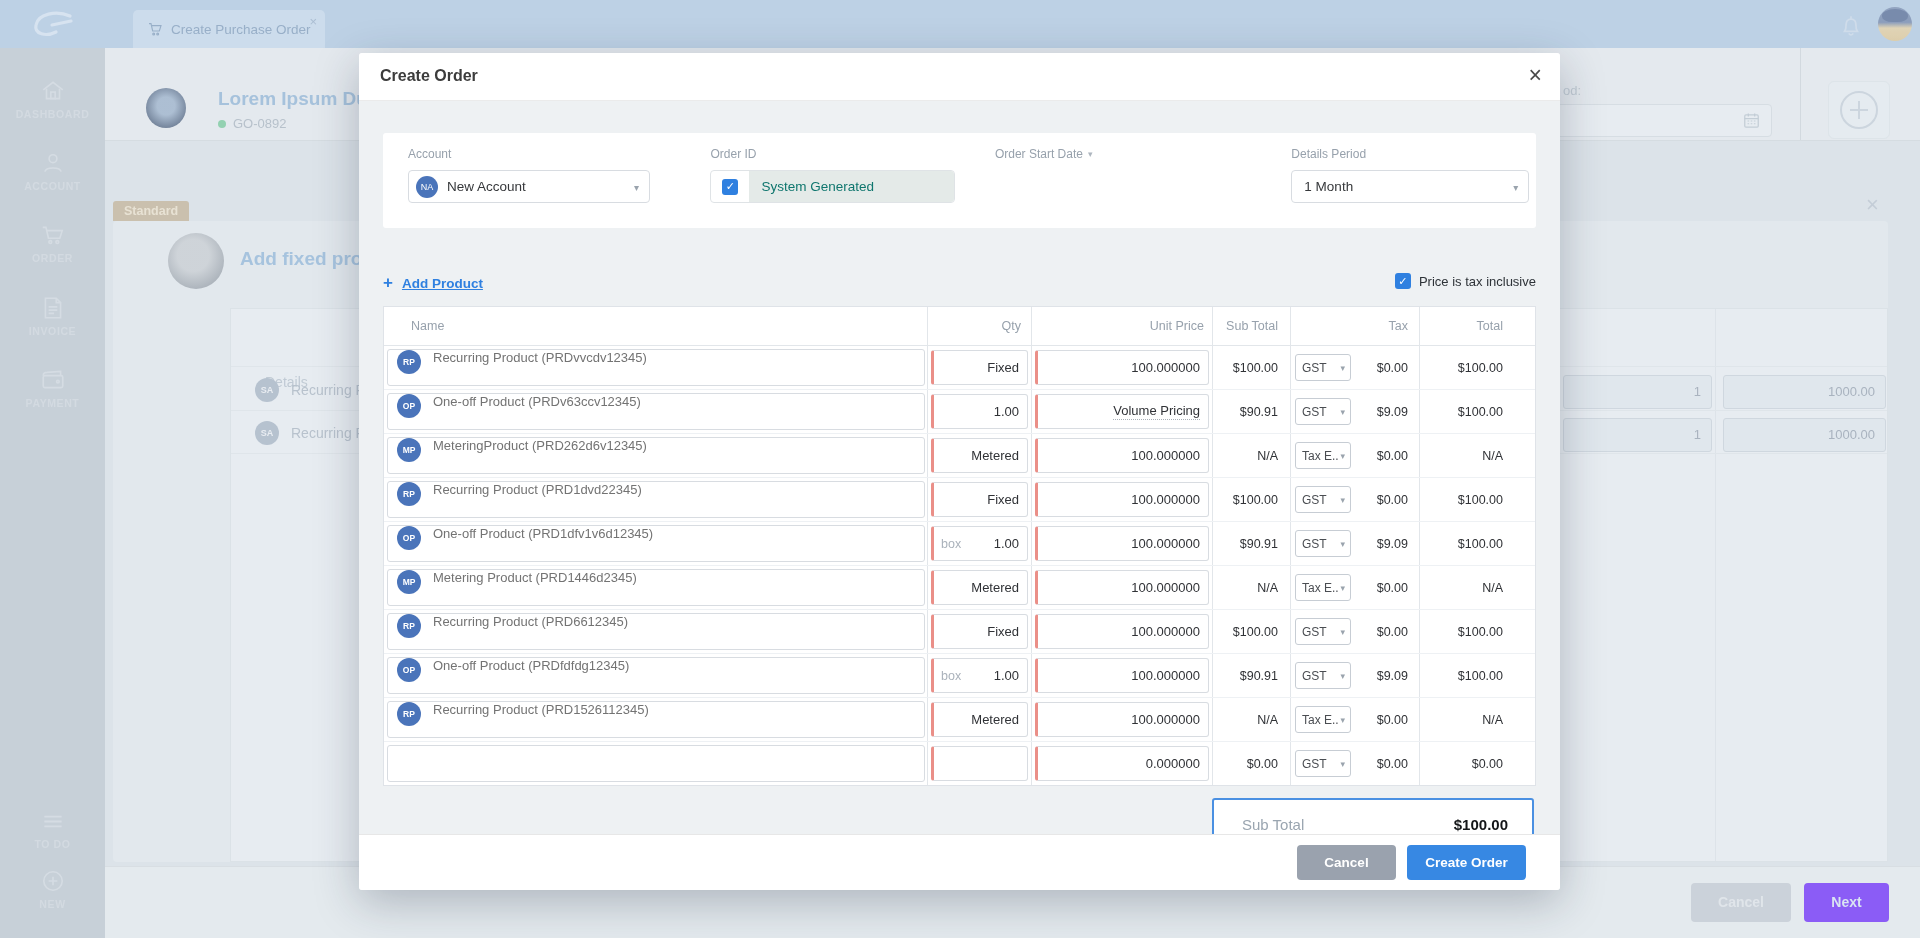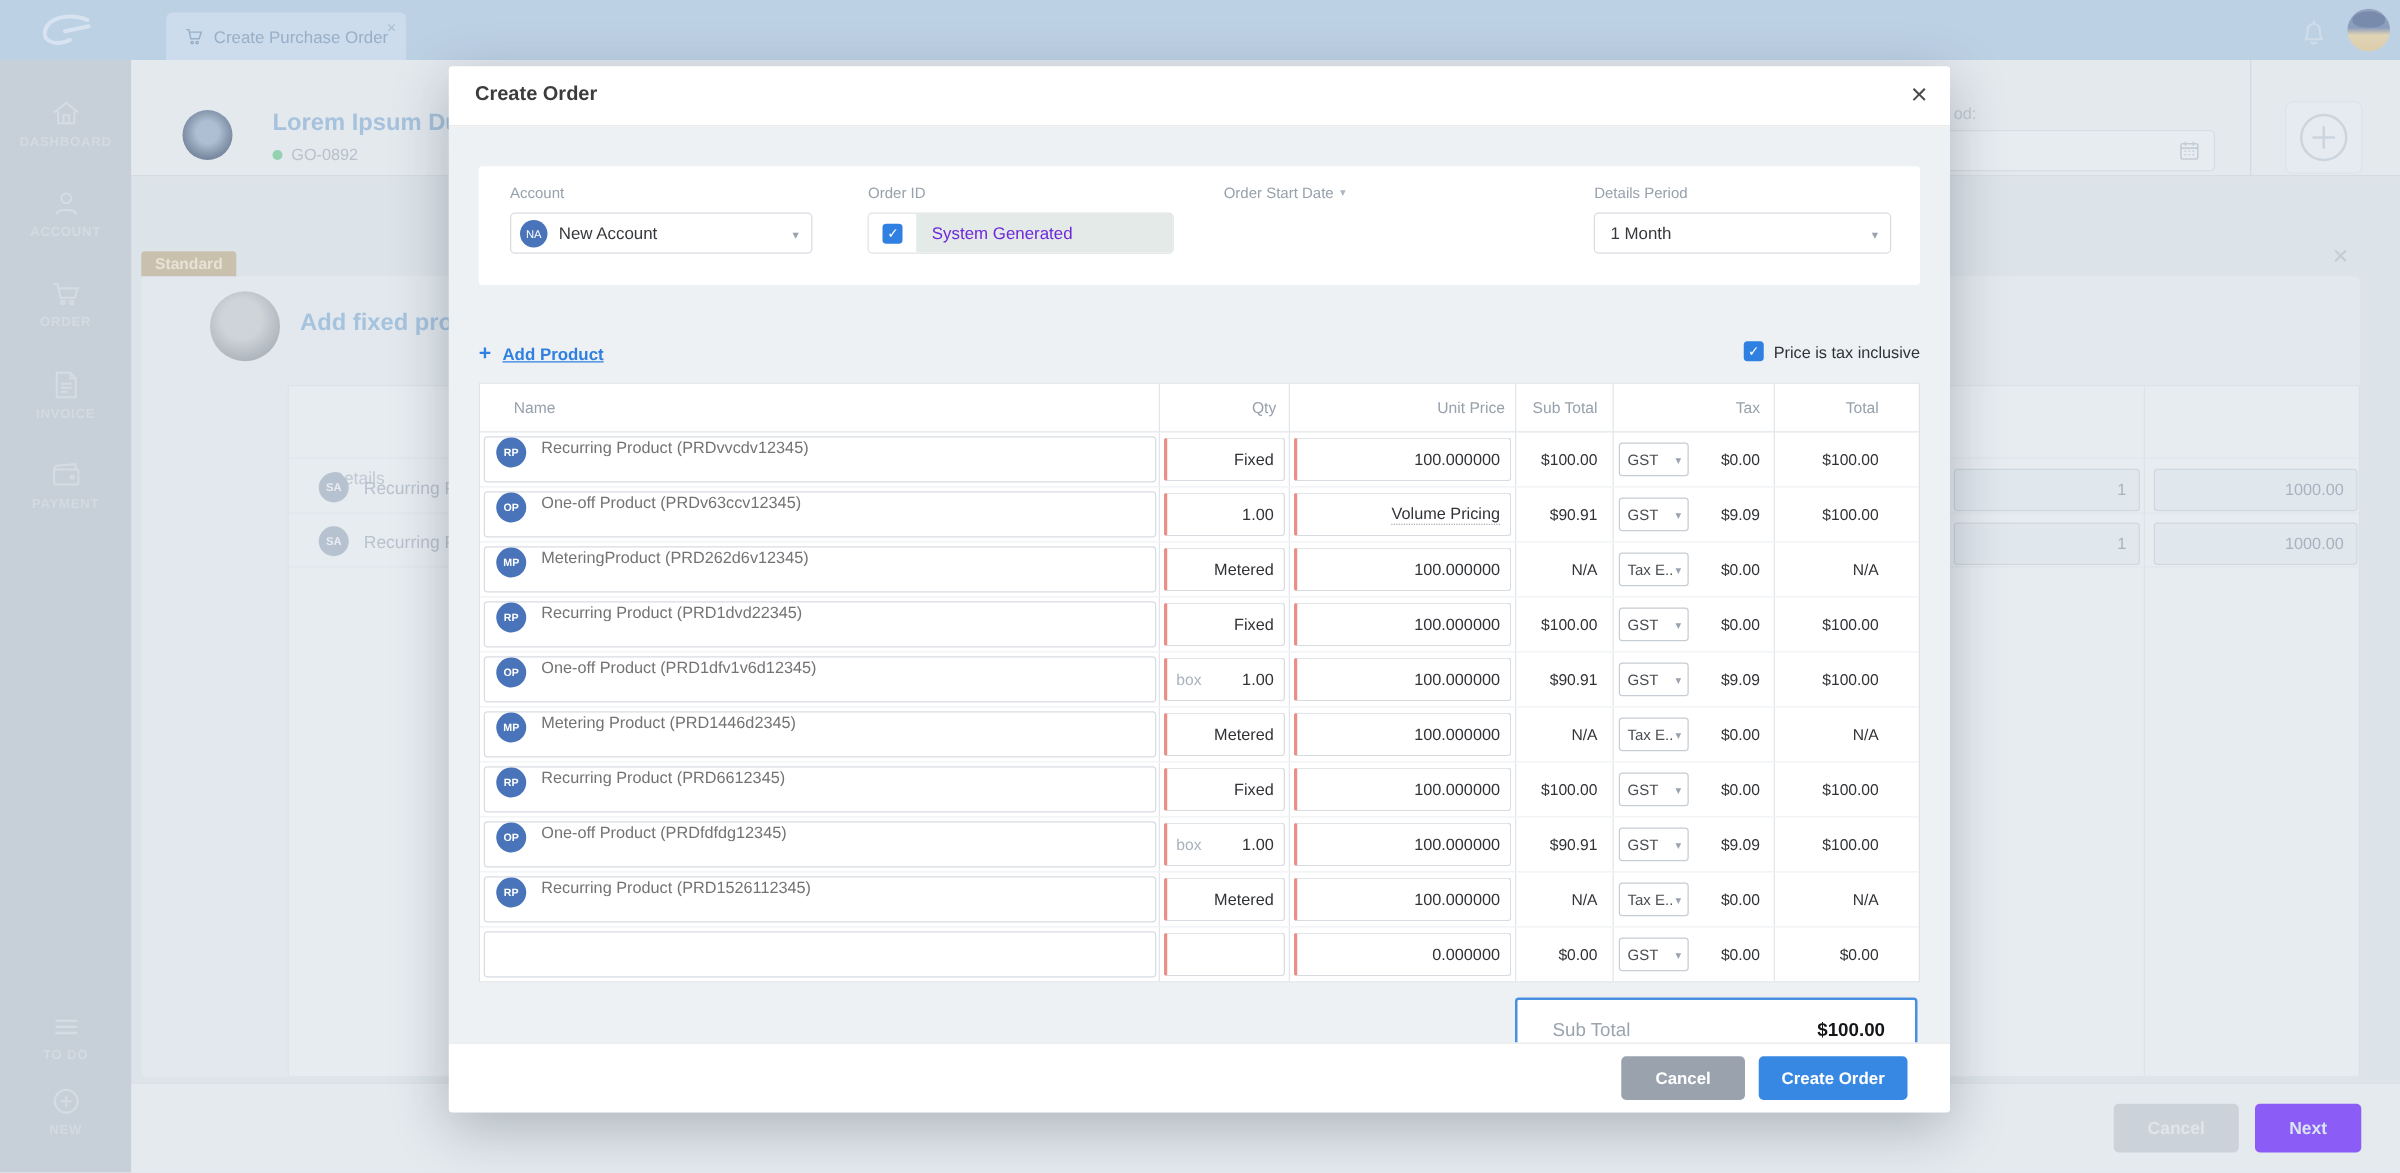--- a/index.html
+++ b/index.html
@@ -76,21 +76,21 @@
   .f-label{font-size:12px;color:#97a1ac;margin-bottom:9px;display:flex;align-items:center;gap:5px;}
   .f-arrow{font-size:9px;color:#aeb6bf;}
   .f-input{height:33px;border:1px solid #d8dce1;border-radius:4px;background:#fff;box-sizing:border-box;
       display:flex;align-items:center;font-size:13.5px;color:#36383b;position:relative;}
   .sel-arrow{position:absolute;right:10px;top:11px;font-size:10px;color:#9aa3ad;}
   .na-circle{width:22px;height:22px;border-radius:50%;background:#4a74ba;color:#fff;font-size:9px;font-weight:normal;
       display:flex;align-items:center;justify-content:center;margin:0 9px 0 7px;}
   .orderid-box{height:33px;border:1px solid #dfe3e6;border-radius:4px;box-sizing:border-box;display:flex;
       align-items:stretch;overflow:hidden;background:#fff;}
   .orderid-gray{flex:1;background:#e4eae8;display:flex;align-items:center;padding-left:12px;
-      font-size:13.5px;color:#6d28d9;}
+      font-size:13.5px;color:#0f766e;}
   .checkbox{width:16px;height:16px;background:#2f80e0;border-radius:3px;color:#fff;font-size:11px;
       display:flex;align-items:center;justify-content:center;flex:none;}
   .cb-wrap{width:38px;display:flex;align-items:center;justify-content:center;}
   .cal-icon{position:absolute;right:9px;top:6px;width:19px;height:19px;color:#4a4e54;}
 
   .addrow{position:absolute;left:24px;top:220px;width:1153px;height:22px;}
   .add-product{display:inline-flex;align-items:center;gap:9px;color:#2f80e0;font-size:13.5px;font-weight:bold;cursor:pointer;}
   .add-plus{font-size:17px;font-weight:bold;}
   .add-label{text-decoration:underline;}
   .taxinc{position:absolute;right:0;top:0;display:flex;align-items:center;gap:8px;font-size:13px;color:#2e3338;}
@@ -288,21 +288,21 @@
 
     <div class="fields-card">
       <div class="field" style="width:242px;">
         <div class="f-label">Account</div>
         <div class="f-input">
           <span class="na-circle">NA</span>
           <span>New Account</span>
           <span class="sel-arrow">▾</span>
         </div>
       </div>
-      <div class="field" style="width:245px;margin-left:40px;">
+      <div class="field" style="width:245px;margin-left:56px;">
         <div class="f-label">Order ID</div>
         <div class="orderid-box">
           <span class="cb-wrap">
             <span class="checkbox">✓</span>
           </span>
           <span class="orderid-gray">System Generated</span>
         </div>
       </div>
       <div class="field" style="width:270px;margin-left:35px;">
         <div class="f-label">

